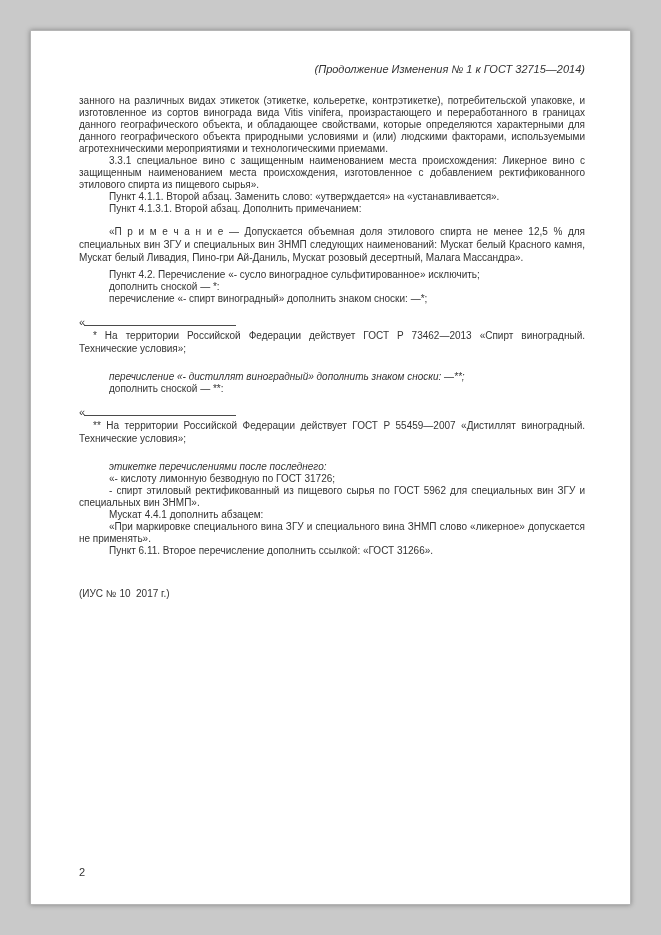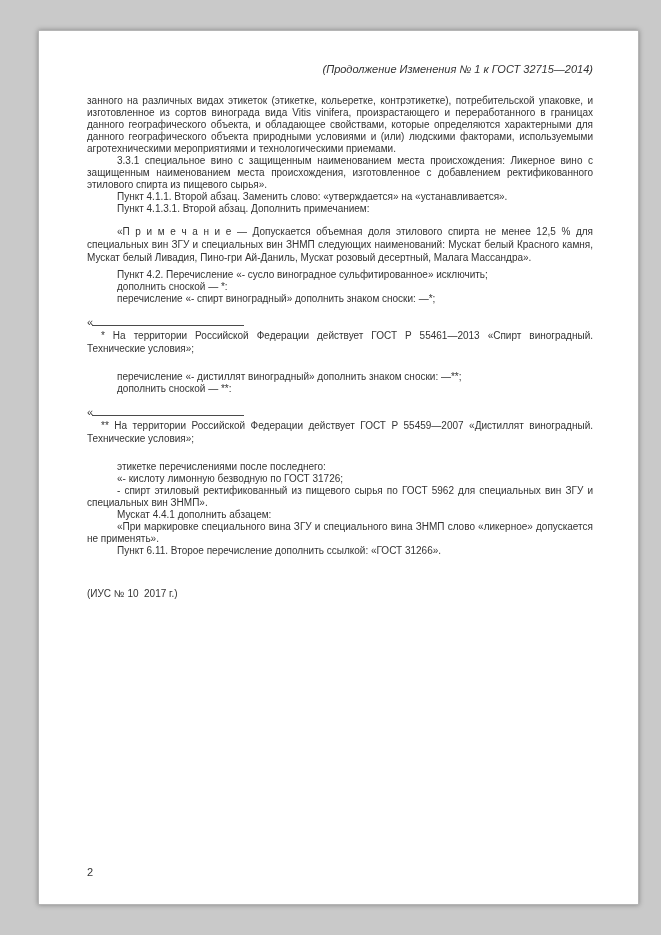--- a/index.html
+++ b/index.html
@@ -4,21 +4,21 @@
 <style>
   * { margin: 0; padding: 0; box-sizing: border-box; }
   html, body { width: 661px; height: 935px; }
   body {
     background: #c9c9c9;
     font-family: "Liberation Sans", sans-serif;
     position: relative;
   }
   .page {
     position: absolute;
-    left: 38px; top: 30px;
+    left: 30px; top: 30px;
     width: 601px; height: 875px;
     background: #ffffff;
     box-shadow: 0 0 5px rgba(0,0,0,0.35);
     border: 1px solid #b5b5b5;
     padding: 32px 45px 0 48px;
     color: #333333;
   }
   .running-header {
     text-align: right;
     font-style: italic;
@@ -32,21 +32,21 @@
     line-height: 12px;
     text-align: justify;
     color: #333333;
   }
   .indent { text-indent: 30px; }
   .small { font-size: 10px; line-height: 13px; }
   .fn-indent { text-indent: 14px; }
   .bold { font-weight: normal; }
   .gap-sm { margin-top: 5px; }
   .gap-md { margin-top: 10px; }
-  .gap-lg { margin-top: 16px; }
+  .gap-lg { margin-top: 16px; font-style: italic; }
   .fn-sep {
     margin-top: 11px;
     height: 13px;
     font-size: 11px;
     line-height: 13px;
     white-space: nowrap;
   }
   .fn-sep .line {
     display: inline-block;
     width: 152px;
@@ -85,21 +85,21 @@
   <p class="indent small gap-md">«П р и м е ч а н и е  — Допускается объемная доля этилового спирта не менее 12,5 % для специальных вин ЗГУ и специальных вин ЗНМП следующих наименований: Мускат белый Красного камня, Мускат белый Ливадия, Пино-гри Ай-Даниль, Мускат розовый десертный, Малага Массандра».</p>
 
   <p class="indent gap-sm">Пункт 4.2. Перечисление «- сусло виноградное сульфитированное» исключить;</p>
 
   <p class="indent">дополнить сноской — *:</p>
 
   <p class="indent">перечисление «- спирт виноградный» дополнить знаком сноски: —*;</p>
 
   <div class="fn-sep"><span>«</span><span class="line"></span></div>
 
-  <p class="fn-indent small">* На территории Российской Федерации действует ГОСТ Р 55461—2013 «Спирт виноградный. Технические условия»;</p>
+  <p class="fn-indent small">* На территории Российской Федерации действует ГОСТ Р 73462—2013 «Спирт виноградный. Технические условия»;</p>
 
   <p class="indent gap-lg">перечисление «- дистиллят виноградный» дополнить знаком сноски: —**;</p>
 
   <p class="indent">дополнить сноской — **:</p>
 
   <div class="fn-sep"><span>«</span><span class="line"></span></div>
 
   <p class="fn-indent small">** На территории Российской Федерации действует ГОСТ Р 55459—2007 «Дистиллят виноградный. Технические условия»;</p>
 
   <p class="indent gap-lg">этикетке перечислениями после последнего:</p>

